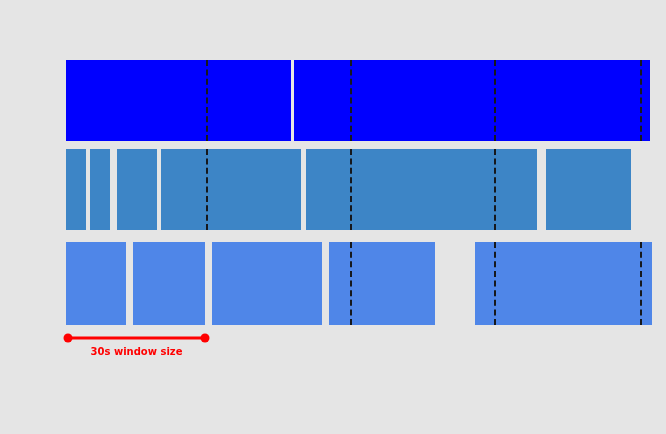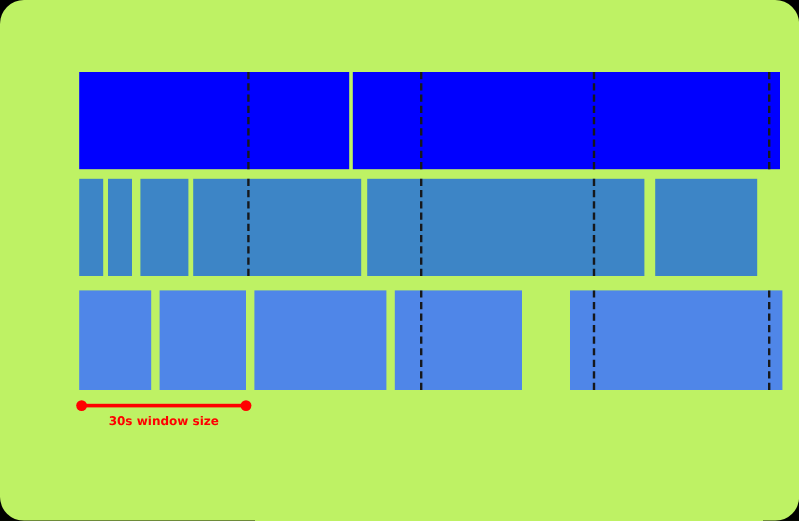--- a/index.html
+++ b/index.html
@@ -8,23 +8,22 @@
     padding: 0;
     background: #000000;
   }
   body {
     font-family: "DejaVu Sans", "Liberation Sans", sans-serif;
   }
   #canvas {
     position: relative;
     width: 666px;
     height: 434px;
-    background: #bef264;
+    background: #e5e5e5;
     overflow: hidden;
-    border-radius: 20px;
   }
   .plot-area {
     position: absolute;
     left: 0;
     top: 0;
     width: 666px;
     height: 434px;
   }
   .track {
     position: absolute;

